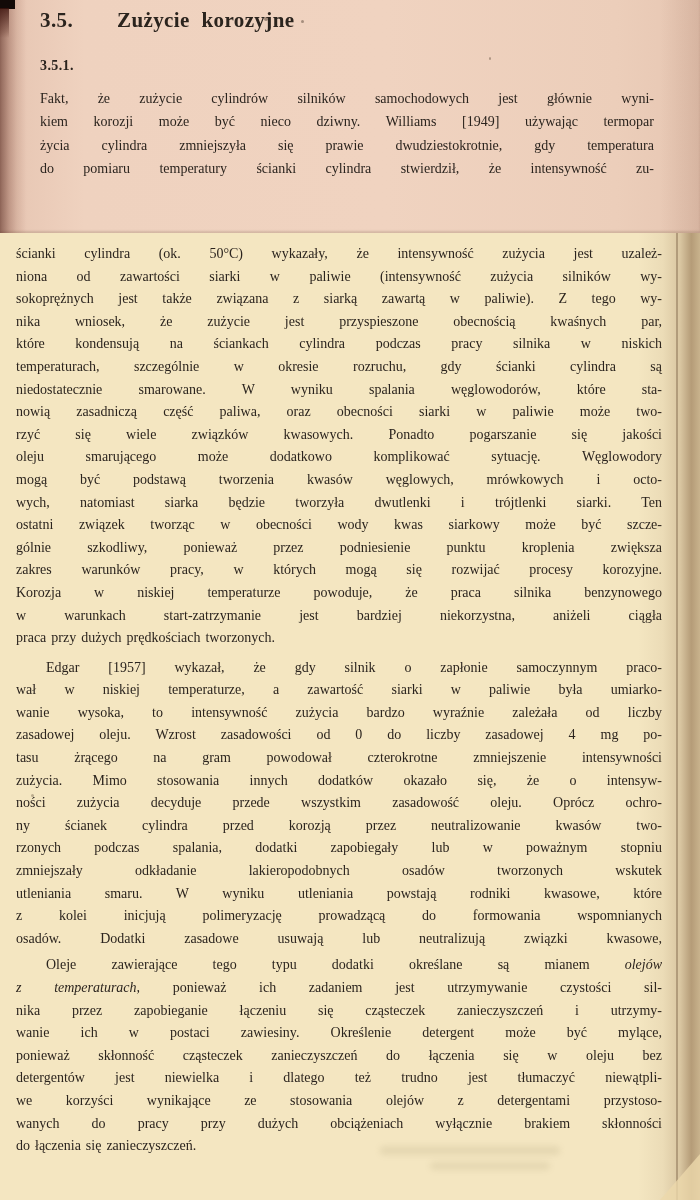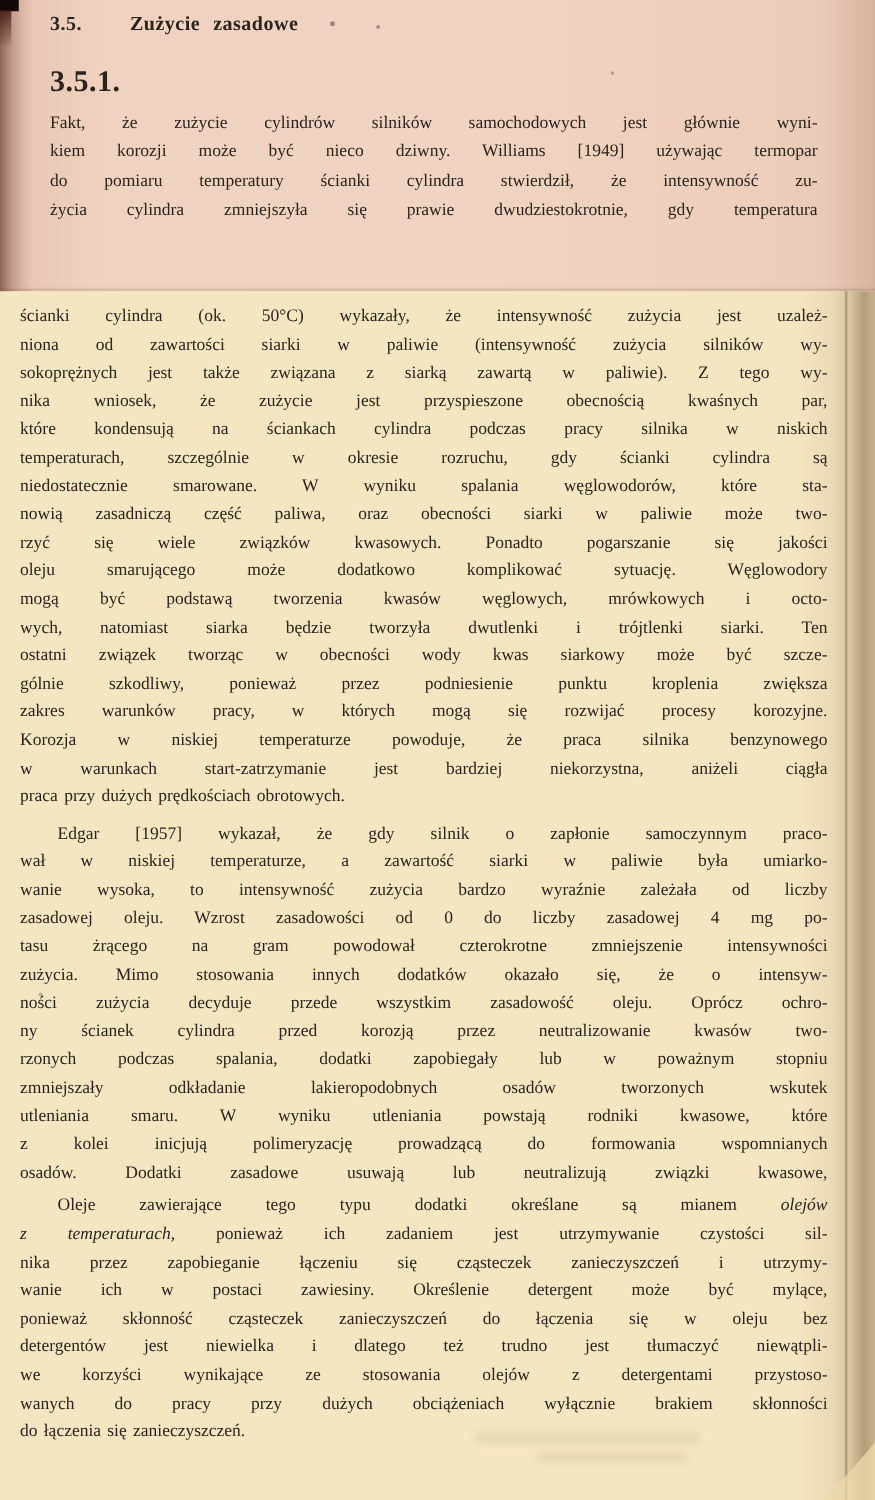--- a/index.html
+++ b/index.html
@@ -28,22 +28,22 @@
   .corner-mark{
     position:absolute;left:0;top:0;width:15px;height:9px;background:#120a08;
   }
   .corner-smear{
     position:absolute;left:0;top:8px;width:9px;height:30px;
     background:linear-gradient(180deg,rgba(60,18,12,.8),rgba(90,45,35,.25) 80%,rgba(0,0,0,0));
   }
   
   .heading{display:flex;font-weight:bold;letter-spacing:.4px;}
   .heading .hnum{flex:0 0 64px;}
-  .h1{font-size:16px;line-height:28px;word-spacing:6px;}
-  .h2{font-size:24px;line-height:24px;margin-top:20px;word-spacing:6px;align-items:flex-end;}
+  .h1{font-size:21px;line-height:28px;word-spacing:6px;gap:13px;}
+  .h2{font-size:14px;line-height:24px;margin-top:20px;word-spacing:6px;align-items:flex-end;}
   
   .para{font-size:14px;word-spacing:1.5px;}
   .top-para{margin-top:9px;line-height:23.4px;}
   .main-para{line-height:22.6px;}
   .line{
     text-align:justify;text-align-last:justify;
     -moz-text-align-last:justify;
     white-space:normal;
   }
   .line.last{text-align-last:left;-moz-text-align-last:left;}
@@ -93,30 +93,30 @@
   .ghost.g2{left:430px;top:1162px;width:120px;height:8px;}
 </style>
 </head>
 <body>
 
 <div class="page">
 
   <header class="top-block">
     <div class="heading h1">
       <span class="hnum">3.5.</span>
-      <span class="htitle">Zużycie zasadowe</span>
+      <span class="htitle">Zużycie korozyjne</span>
     </div>
     <div class="heading h2">
       <span class="hnum">3.5.1.</span>
     </div>
     <div class="para top-para">
         <div class="line">Fakt, że zużycie cylindrów silników samochodowych jest głównie wyni-</div>
         <div class="line">kiem korozji może być nieco dziwny. Williams [1949] używając termopar</div>
+        <div class="line">życia cylindra zmniejszyła się prawie dwudziestokrotnie, gdy temperatura</div>
         <div class="line">do pomiaru temperatury ścianki cylindra stwierdził, że intensywność zu-</div>
-        <div class="line">życia cylindra zmniejszyła się prawie dwudziestokrotnie, gdy temperatura</div>
       </div>
   </header>
 
   <main class="main-block">
     <div class="para main-para">
         <div class="line">ścianki cylindra (ok. 50°C) wykazały, że intensywność zużycia jest uzależ-</div>
         <div class="line">niona od zawartości siarki w paliwie (intensywność zużycia silników wy-</div>
         <div class="line">sokoprężnych jest także związana z siarką zawartą w paliwie). Z tego wy-</div>
         <div class="line">nika wniosek, że zużycie jest przyspieszone obecnością kwaśnych par,</div>
         <div class="line">które kondensują na ściankach cylindra podczas pracy silnika w niskich</div>
@@ -125,21 +125,21 @@
         <div class="line">nowią zasadniczą część paliwa, oraz obecności siarki w paliwie może two-</div>
         <div class="line">rzyć się wiele związków kwasowych. Ponadto pogarszanie się jakości</div>
         <div class="line">oleju smarującego może dodatkowo komplikować sytuację. Węglowodory</div>
         <div class="line">mogą być podstawą tworzenia kwasów węglowych, mrówkowych i octo-</div>
         <div class="line">wych, natomiast siarka będzie tworzyła dwutlenki i trójtlenki siarki. Ten</div>
         <div class="line">ostatni związek tworząc w obecności wody kwas siarkowy może być szcze-</div>
         <div class="line">gólnie szkodliwy, ponieważ przez podniesienie punktu kroplenia zwiększa</div>
         <div class="line">zakres warunków pracy, w których mogą się rozwijać procesy korozyjne.</div>
         <div class="line">Korozja w niskiej temperaturze powoduje, że praca silnika benzynowego</div>
         <div class="line">w warunkach start-zatrzymanie jest bardziej niekorzystna, aniżeli ciągła</div>
-        <div class="line last">praca przy dużych prędkościach obrotowych.</div>
+        <div class="line last">praca przy dużych prędkościach tworzonych.</div>
       </div>
     <div class="para main-para para-edgar">
         <div class="line indent">Edgar [1957] wykazał, że gdy silnik o zapłonie samoczynnym praco-</div>
         <div class="line">wał w niskiej temperaturze, a zawartość siarki w paliwie była umiarko-</div>
         <div class="line">wanie wysoka, to intensywność zużycia bardzo wyraźnie zależała od liczby</div>
         <div class="line">zasadowej oleju. Wzrost zasadowości od 0 do liczby zasadowej 4 mg po-</div>
         <div class="line">tasu żrącego na gram powodował czterokrotne zmniejszenie intensywności</div>
         <div class="line">zużycia. Mimo stosowania innych dodatków okazało się, że o intensyw-</div>
         <div class="line">ności zużycia decyduje przede wszystkim zasadowość oleju. Oprócz ochro-</div>
         <div class="line">ny ścianek cylindra przed korozją przez neutralizowanie kwasów two-</div>

